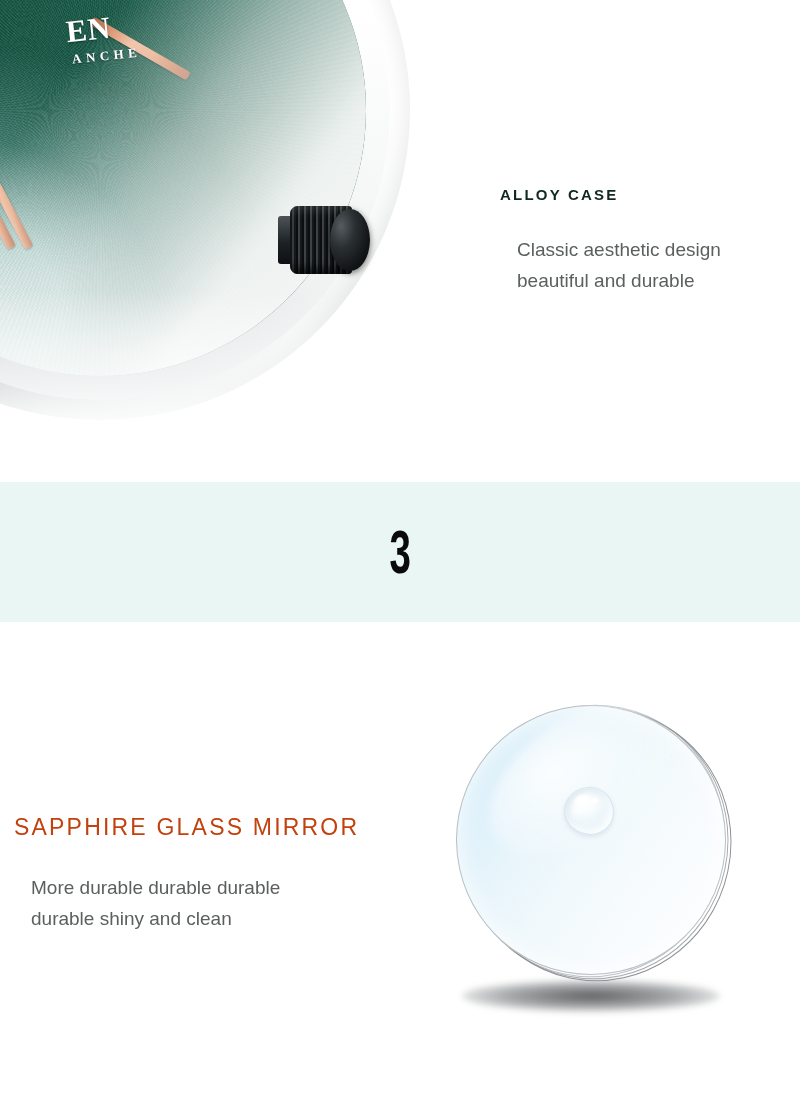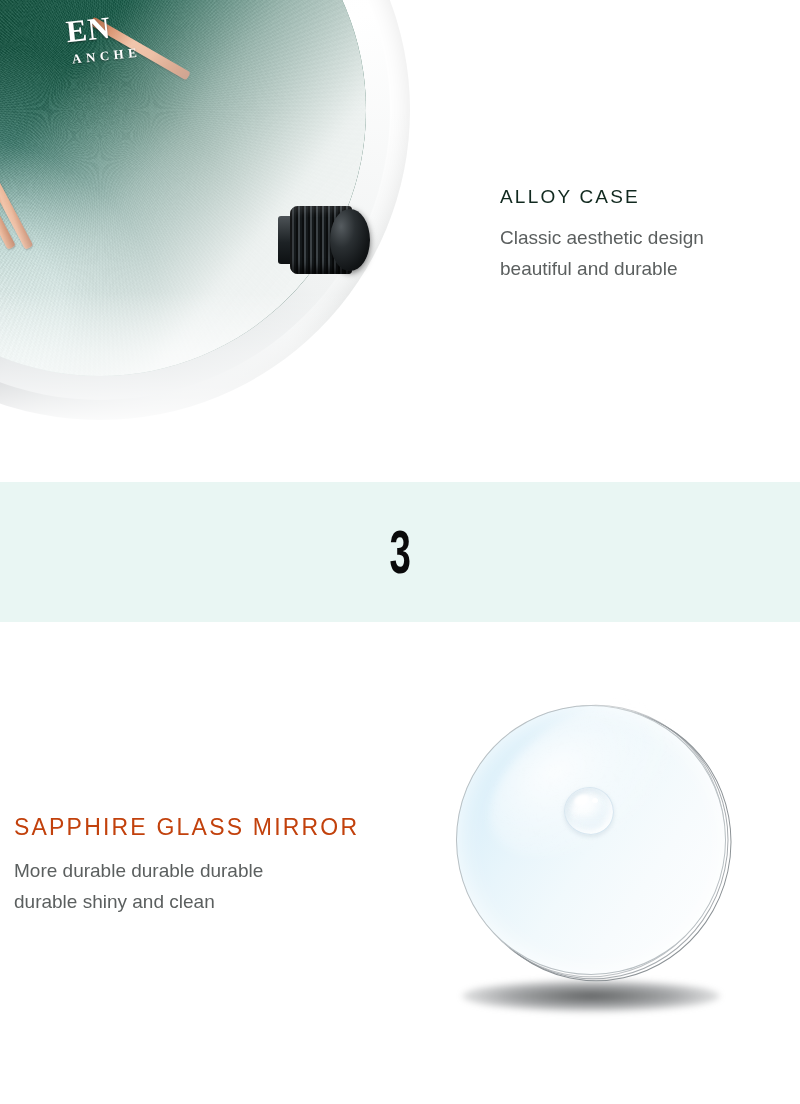--- a/index.html
+++ b/index.html
@@ -213,29 +213,29 @@
   }
 
   
   .alloy-text {
     position: absolute;
     left: 500px;
     top: 186px;
   }
   .feature-title {
     margin: 0;
-    font-size: 19px;
-    font-weight: 400;
+    font-size: 15px;
+    font-weight: 700;
     letter-spacing: 2.2px;
     color: #11291f;
     font-family: "Liberation Sans", sans-serif;
     white-space: nowrap;
   }
   .feature-desc {
-    margin: 0;
+    margin: 17px;
     padding-top: 14px;
     font-size: 19px;
     font-weight: 300;
     line-height: 1.65;
     color: #5b5f5f;
     font-family: "Liberation Sans", sans-serif;
   }
   .feature-desc span { display: block; }
 
   

